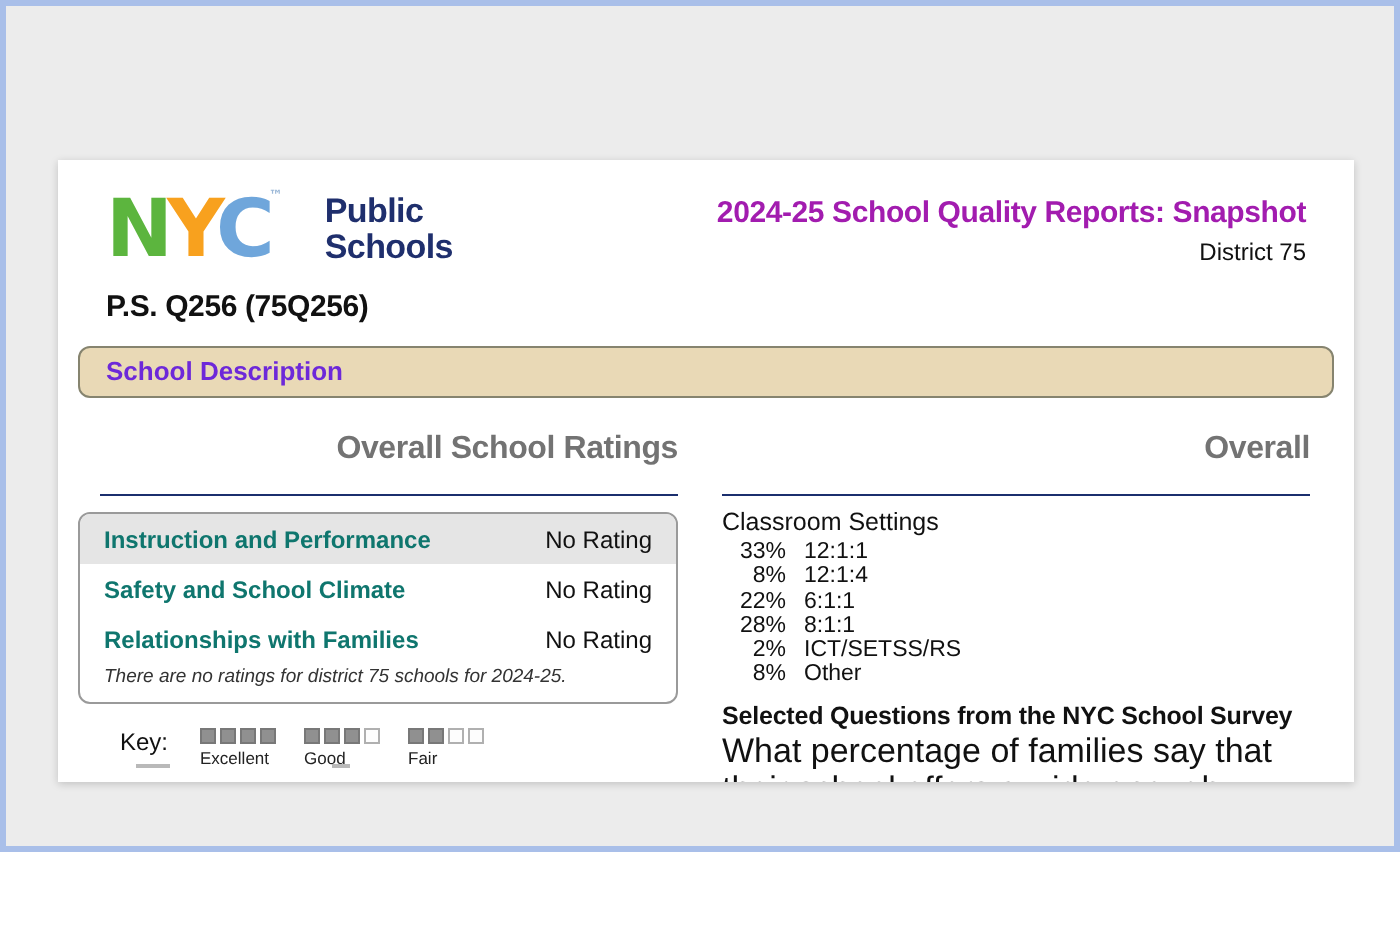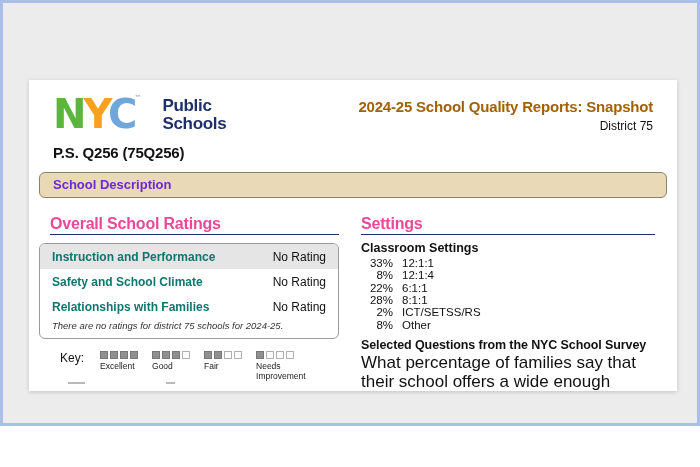--- a/index.html
+++ b/index.html
@@ -25,44 +25,44 @@
   
   .doc-header { display:flex; justify-content:space-between; padding:15px 24px 0 24px; }
   .logo-block { display:flex; align-items:flex-start; }
   .nyc-letters { font-weight:bold; font-size:40px; line-height:0.95; letter-spacing:-3px; font-family:"DejaVu Sans", sans-serif; }
   .nyc-n { color:#5cb53e; }
   .nyc-y { color:#f8a11e; }
   .nyc-c { color:#6fa6db; }
   .nyc-tm { font-size:7px; color:#9db9d8; vertical-align:28px; letter-spacing:0; font-weight:bold; }
   .logo-text { color:#1f2f6d; font-weight:bold; font-size:17px; line-height:1.06; margin-left:21px; margin-top:2px; letter-spacing:-0.3px; }
   .header-title { text-align:right; padding-top:3px; }
-  .report-title { font-size:15px; font-weight:bold; color:#a16207; letter-spacing:-0.2px; }
+  .report-title { font-size:15px; font-weight:bold; color:#a21caf; letter-spacing:-0.2px; }
   .district { font-size:12px; color:#111; margin-top:4px; }
 
   .school-name { font-size:15px; font-weight:bold; color:#111; padding:0 24px; margin-top:11px; letter-spacing:-0.2px; }
 
   
   .banner {
     margin:11px 10px 0 10px;
     background:#e9d9b6;
     border:1.5px solid #86846f;
     border-radius:6px;
     padding:4px 13px 5px 13px;
     font-size:13px; font-weight:bold; color:#6d28d9;
   }
 
   
   .columns { display:flex; margin-top:17px; padding:0 10px; }
   .col-left { width:300px; flex:none; }
   .col-right { flex:1; margin-left:22px; padding-right:12px; }
 
   .section-heading {
-    color:#ec4899; font-size:16px; font-weight:bold;
+    color:#737373; font-size:16px; font-weight:bold;
     border-bottom:1.5px solid #1b2f6e;
-    padding-bottom:1px; letter-spacing:-0.2px;
+    padding-bottom:13px; letter-spacing:-0.2px;text-align:right;
   }
   .col-left .section-heading { margin-left:11px; }
 
   
   .ratings-box {
     margin-top:8px;
     border:1.5px solid #9a9a9a;
     border-radius:6px;
     overflow:hidden;
     background:#fff;
@@ -76,21 +76,21 @@
   
   .key-row { display:flex; margin-top:12px; margin-left:21px; }
   .key-label { font-size:12px; font-weight:normal; color:#111; margin-right:16px; }
   .key-group { display:flex; flex-direction:column; margin-right:12px; }
   .key-squares { display:flex; }
   .ksq { width:8px; height:8px; border:1px solid #b0b0b0; background:#fdfdfd; margin-right:2px; }
   .ksq.filled { background:#909090; border-color:#787878; }
   .key-group-label { font-size:8.5px; color:#222; margin-top:3px; max-width:54px; line-height:1.15; }
 
   
-  .sub-heading { font-size:12.5px; font-weight:bold; color:#111; margin-top:6px; }
+  .sub-heading { font-size:12.5px; font-weight:normal; color:#111; margin-top:6px; }
   .settings-list { margin-top:2px; }
   .setting-row { display:flex; font-size:11.5px; color:#111; line-height:1.07; }
   .setting-pct { width:32px; text-align:right; flex:none; }
   .setting-label { margin-left:9px; }
   .survey-heading { font-size:12.5px; font-weight:bold; color:#111; margin-top:7px; letter-spacing:-0.1px; }
   .survey-question { font-size:17px; color:#111; line-height:1.13; margin-top:1px; }
 
   
   .clip-frag { position:absolute; background:#b9b9b9; height:2px; }
   .clip-frag.f1 { left:39px; bottom:7px; width:17px; }
@@ -163,34 +163,25 @@
           </div>
           <div class="key-group">
             <div class="key-squares">
                 <span class="ksq filled"></span>
                 <span class="ksq filled"></span>
                 <span class="ksq"></span>
                 <span class="ksq"></span>
               </div>
             <div class="key-group-label">Fair</div>
           </div>
-          <div class="key-group">
-            <div class="key-squares">
-                <span class="ksq filled"></span>
-                <span class="ksq"></span>
-                <span class="ksq"></span>
-                <span class="ksq"></span>
-              </div>
-            <div class="key-group-label">Needs Improvement</div>
-          </div>
         </div>
       </div>
 
       <div class="col-right">
-        <div class="section-heading">Settings</div>
+        <div class="section-heading">Overall</div>
         <div class="sub-heading">Classroom Settings</div>
 
         <div class="settings-list">
           <div class="setting-row">
             <span class="setting-pct">33%</span>
             <span class="setting-label">12:1:1</span>
           </div>
           <div class="setting-row">
             <span class="setting-pct">8%</span>
             <span class="setting-label">12:1:4</span>

